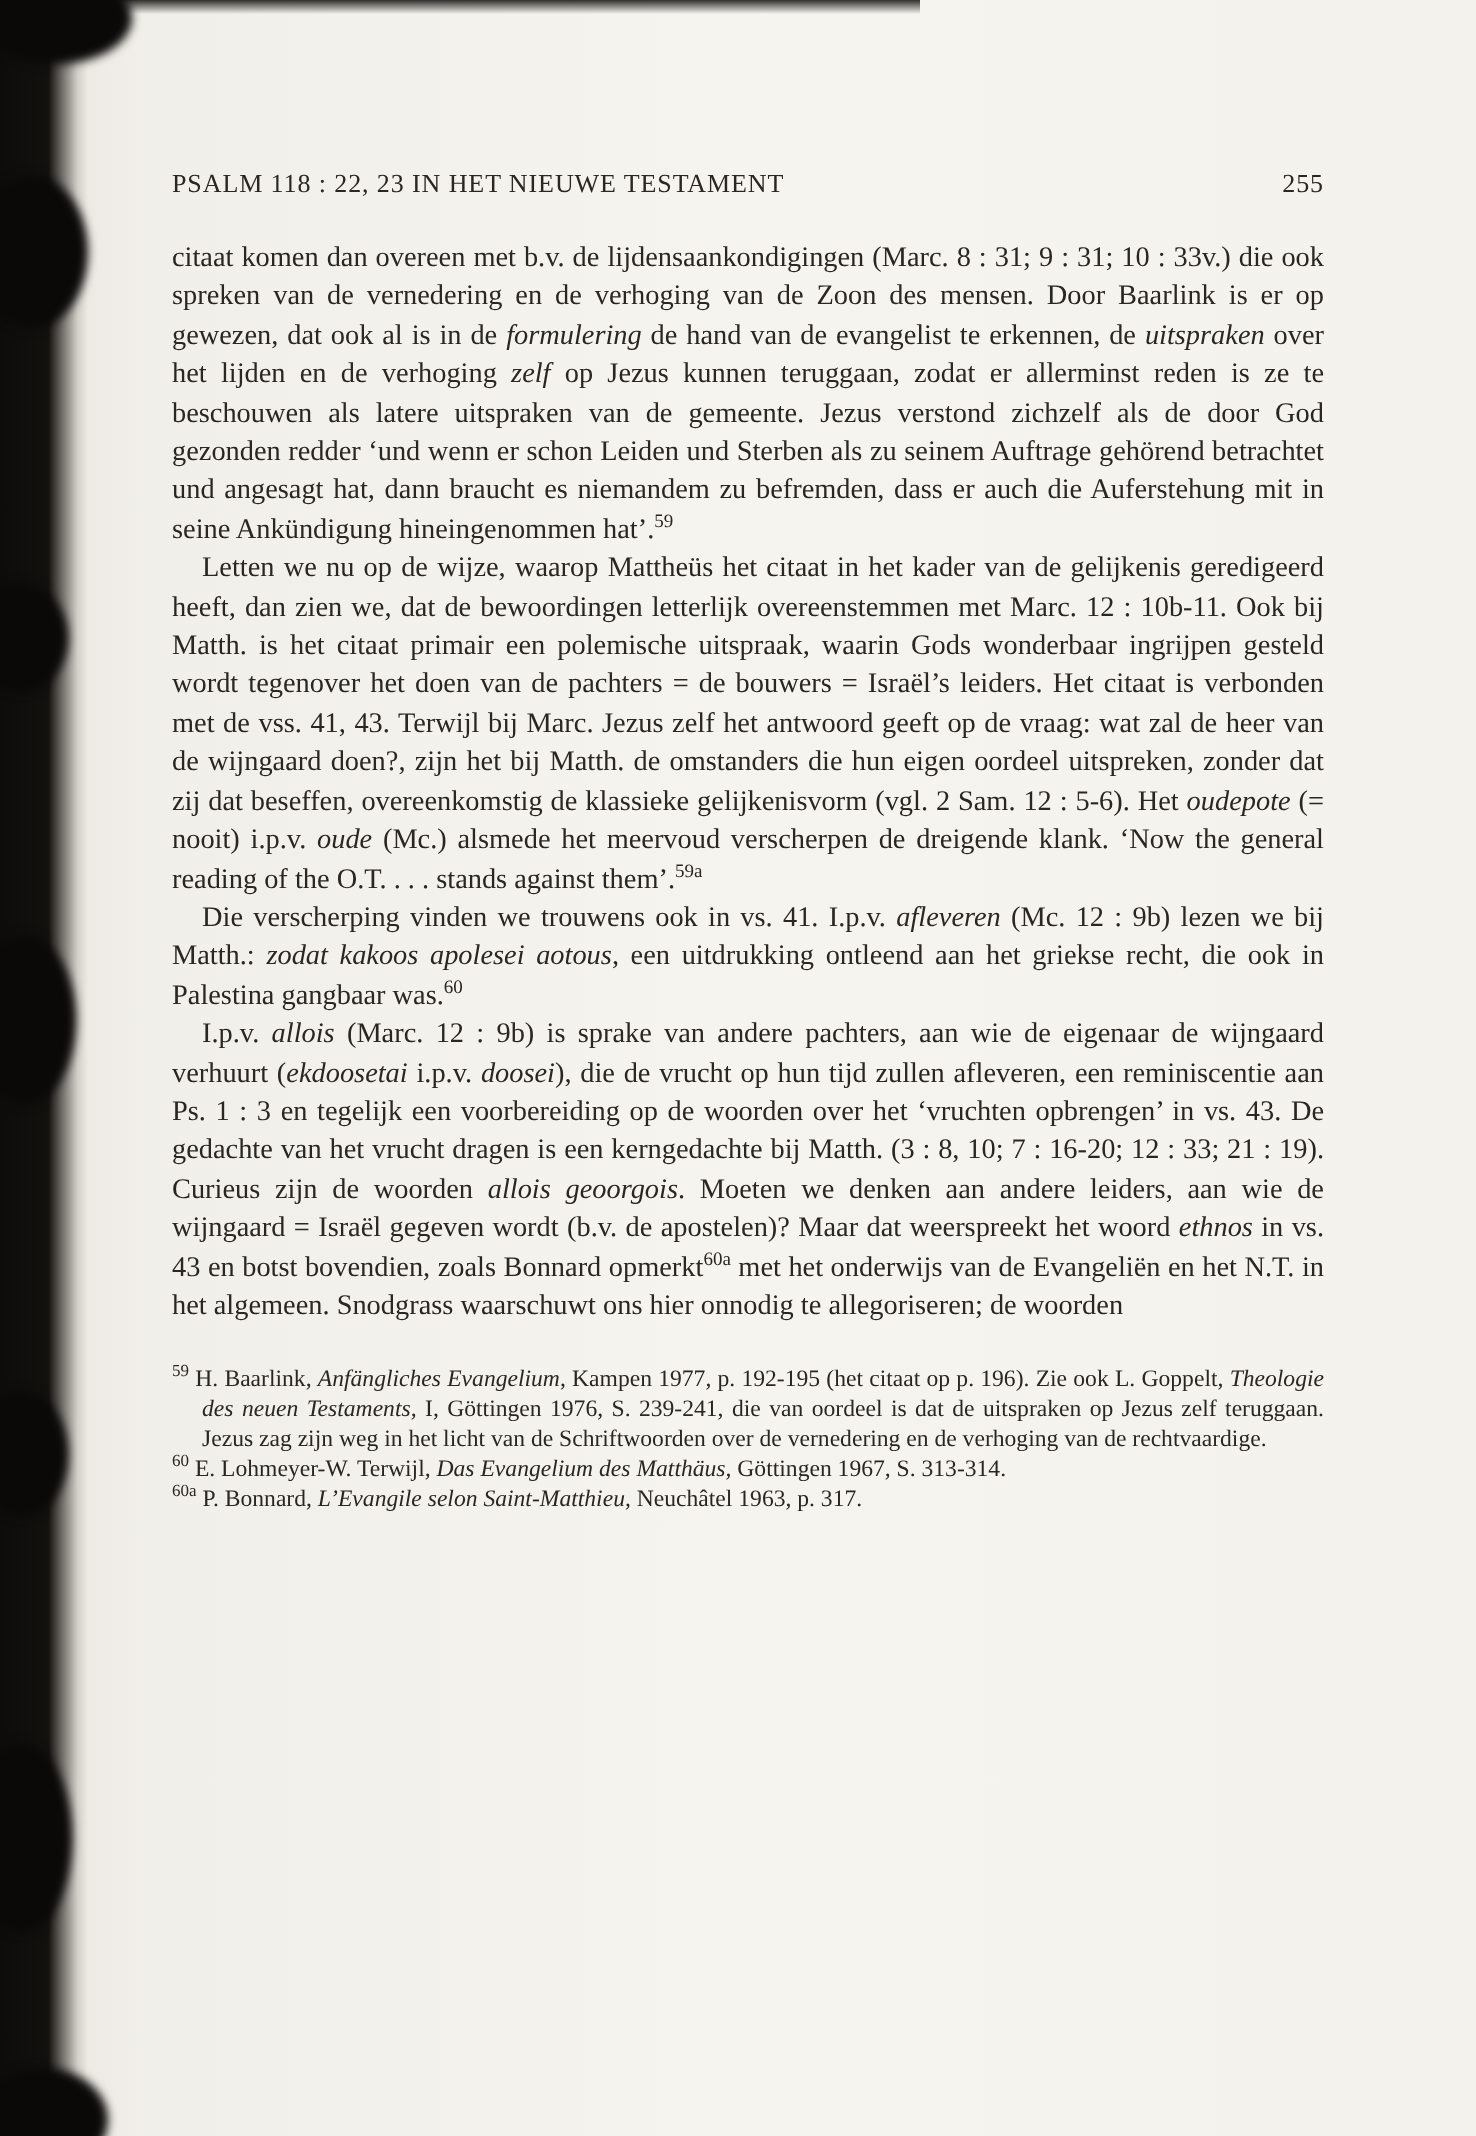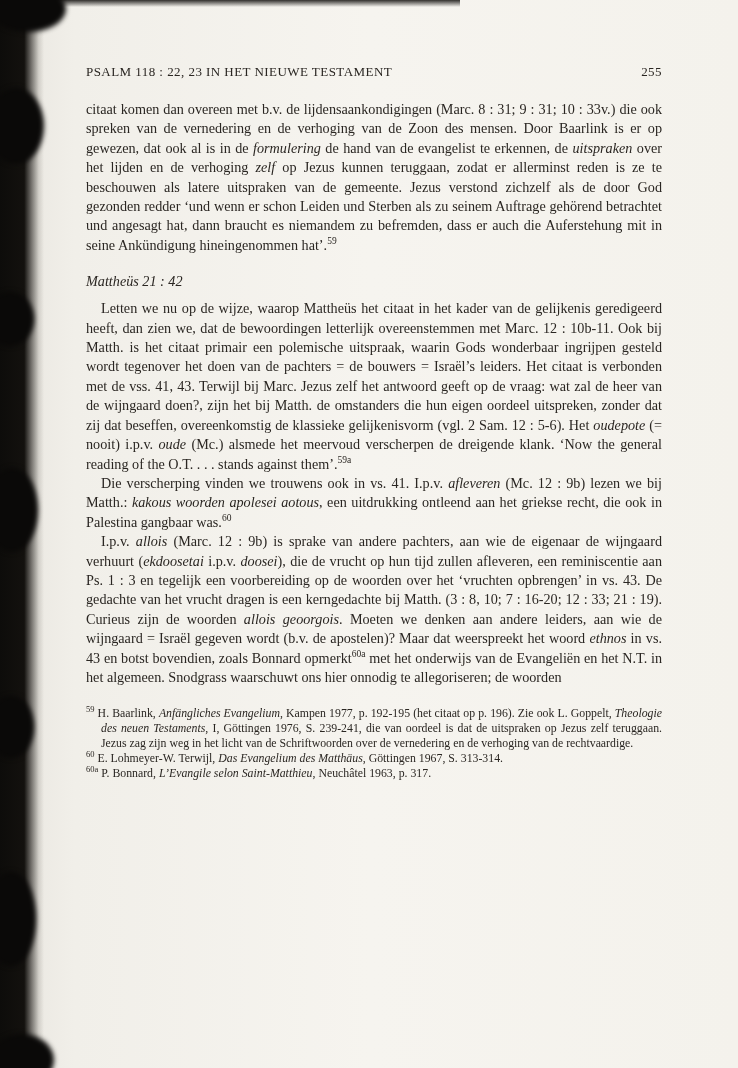--- a/index.html
+++ b/index.html
@@ -27,21 +27,21 @@
   .b3 { left:-14px; top:292px;  width:48px; height:54px; }
   .b4 { left:-14px; top:468px;  width:52px; height:84px; }
   .b5 { left:-12px; top:696px;  width:46px; height:62px; }
   .b6 { left:-14px; top:872px;  width:50px; height:94px; }
   .b7 { left:-10px; bottom:-18px; width:64px; height:52px; }
 
   .content { position:absolute; left:86px; top:64px; width:576px; }
 
   .page-header {
     display:flex; justify-content:space-between; align-items:flex-start;
-    font-size:13px; letter-spacing:.45px; margin-bottom:20px;
+    font-size:13px; letter-spacing:.45px; margin-bottom:20px;margin-top:20px;
   }
 
   .body-p { font-size:14.2px; line-height:19.4px; text-align:justify; }
   .indent { text-indent:15px; }
   .it { font-style:italic; }
   .section-heading { font-size:14.2px; font-style:italic; margin:18px 0 9px; }
 
   sup { font-size:9.5px; line-height:0; vertical-align:super; }
 
   .footnotes { margin-top:19px; font-size:11.8px; line-height:14.8px; }
@@ -65,24 +65,23 @@
 
   <div class="content">
 
     <div class="page-header">
       <span>PSALM 118 : 22, 23 IN HET NIEUWE TESTAMENT</span>
       <span>255</span>
     </div>
 
     <p class="body-p"><span>citaat komen dan overeen met b.v. de lijdensaankondigingen (Marc. 8 : 31; 9 : 31; 10 : 33v.) die ook spreken van de vernedering en de verhoging van de Zoon des mensen. Door Baarlink is er op gewezen, dat ook al is in de </span><span class="it">formulering</span><span> de hand van de evangelist te erkennen, de </span><span class="it">uitspraken</span><span> over het lijden en de verhoging </span><span class="it">zelf</span><span> op Jezus kunnen teruggaan, zodat er allerminst reden is ze te beschouwen als latere uitspraken van de gemeente. Jezus verstond zichzelf als de door God gezonden redder ‘und wenn er schon Leiden und Sterben als zu seinem Auftrage gehörend betrachtet und angesagt hat, dann braucht es niemandem zu befremden, dass er auch die Auferstehung mit in seine Ankündigung hineingenommen hat’.</span><sup>59</sup></p>
 
-    <p class="section-heading">Mattheüs 21 : 42</p>
 
     <p class="body-p indent"><span>Letten we nu op de wijze, waarop Mattheüs het citaat in het kader van de gelijkenis geredigeerd heeft, dan zien we, dat de bewoordingen letterlijk overeenstemmen met Marc. 12 : 10b-11. Ook bij Matth. is het citaat primair een polemische uitspraak, waarin Gods wonderbaar ingrijpen gesteld wordt tegenover het doen van de pachters = de bouwers = Israël’s leiders. Het citaat is verbonden met de vss. 41, 43. Terwijl bij Marc. Jezus zelf het antwoord geeft op de vraag: wat zal de heer van de wijngaard doen?, zijn het bij Matth. de omstanders die hun eigen oordeel uitspreken, zonder dat zij dat beseffen, overeenkomstig de klassieke gelijkenisvorm (vgl. 2 Sam. 12 : 5-6). Het </span><span class="it">oudepote</span><span> (= nooit) i.p.v. </span><span class="it">oude</span><span> (Mc.) alsmede het meervoud verscherpen de dreigende klank. ‘Now the general reading of the O.T. . . . stands against them’.</span><sup>59a</sup></p>
-    <p class="body-p indent"><span>Die verscherping vinden we trouwens ook in vs. 41. I.p.v. </span><span class="it">afleveren</span><span> (Mc. 12 : 9b) lezen we bij Matth.: </span><span class="it">kakous woorden apolesei aotous</span><span>, een uitdrukking ontleend aan het griekse recht, die ook in Palestina gangbaar was.</span><sup>60</sup></p>
+    <p class="body-p indent"><span>Die verscherping vinden we trouwens ook in vs. 41. I.p.v. </span><span class="it">afleveren</span><span> (Mc. 12 : 9b) lezen we bij Matth.: </span><span class="it">zodat kakoos apolesei aotous</span><span>, een uitdrukking ontleend aan het griekse recht, die ook in Palestina gangbaar was.</span><sup>60</sup></p>
     <p class="body-p indent"><span>I.p.v. </span><span class="it">allois</span><span> (Marc. 12 : 9b) is sprake van andere pachters, aan wie de eigenaar de wijngaard verhuurt (</span><span class="it">ekdoosetai</span><span> i.p.v. </span><span class="it">doosei</span><span>), die de vrucht op hun tijd zullen afleveren, een reminiscentie aan Ps. 1 : 3 en tegelijk een voorbereiding op de woorden over het ‘vruchten opbrengen’ in vs. 43. De gedachte van het vrucht dragen is een kerngedachte bij Matth. (3 : 8, 10; 7 : 16-20; 12 : 33; 21 : 19). Curieus zijn de woorden </span><span class="it">allois geoorgois</span><span>. Moeten we denken aan andere leiders, aan wie de wijngaard = Israël gegeven wordt (b.v. de apostelen)? Maar dat weerspreekt het woord </span><span class="it">ethnos</span><span> in vs. 43 en botst bovendien, zoals Bonnard opmerkt</span><sup>60a</sup><span> met het onderwijs van de Evangeliën en het N.T. in het algemeen. Snodgrass waarschuwt ons hier onnodig te allegoriseren; de woorden</span></p>
 
     <div class="footnotes">
       <p class="fn"><sup>59</sup><span> H. Baarlink, </span><span class="it">Anfängliches Evangelium</span><span>, Kampen 1977, p. 192-195 (het citaat op p. 196). Zie ook L. Goppelt, </span><span class="it">Theologie des neuen Testaments</span><span>, I, Göttingen 1976, S. 239-241, die van oordeel is dat de uitspraken op Jezus zelf teruggaan. Jezus zag zijn weg in het licht van de Schriftwoorden over de vernedering en de verhoging van de rechtvaardige.</span></p>
       <p class="fn"><sup>60</sup><span> E. Lohmeyer-W. Terwijl, </span><span class="it">Das Evangelium des Matthäus</span><span>, Göttingen 1967, S. 313-314.</span></p>
       <p class="fn"><sup>60a</sup><span> P. Bonnard, </span><span class="it">L’Evangile selon Saint-Matthieu</span><span>, Neuchâtel 1963, p. 317.</span></p>
     </div>
 
   </div>
 </div>

